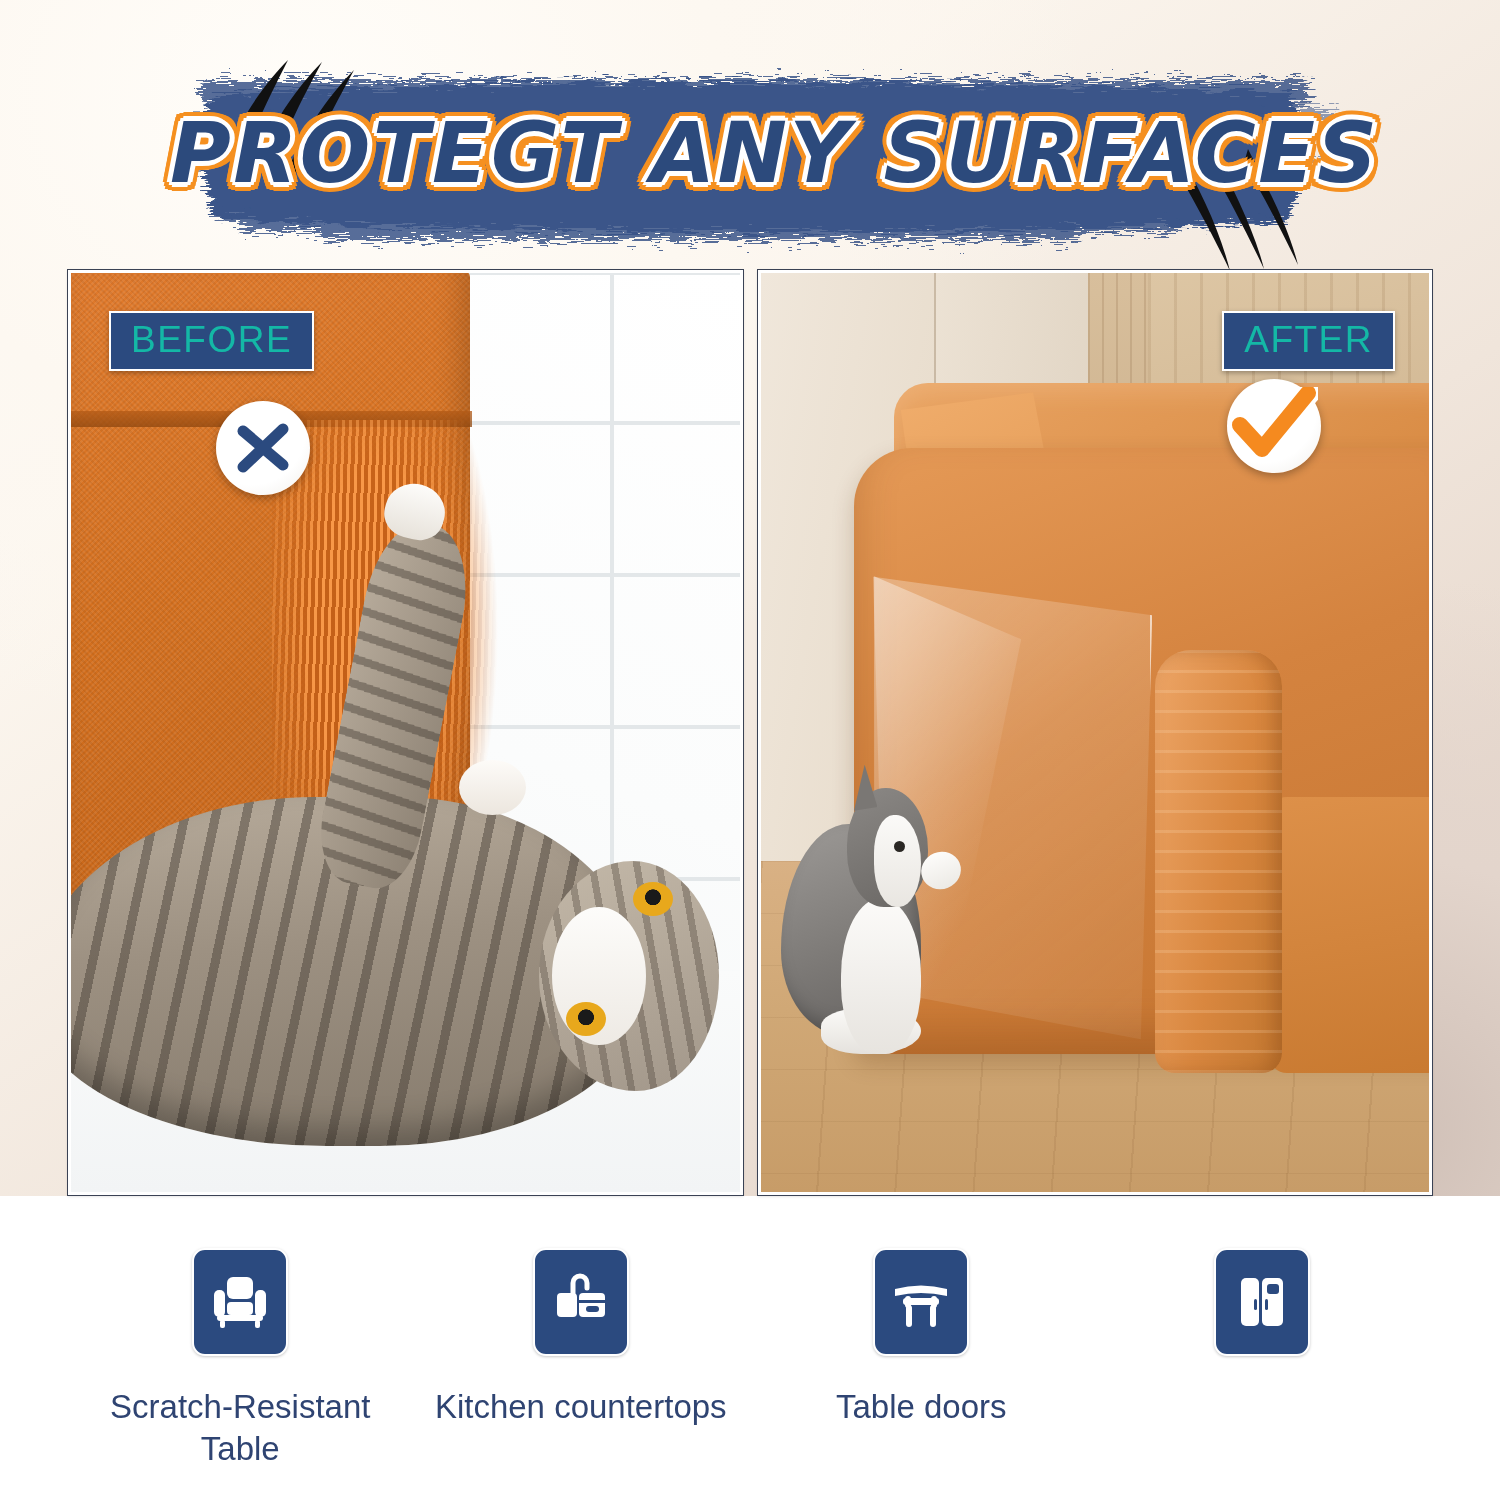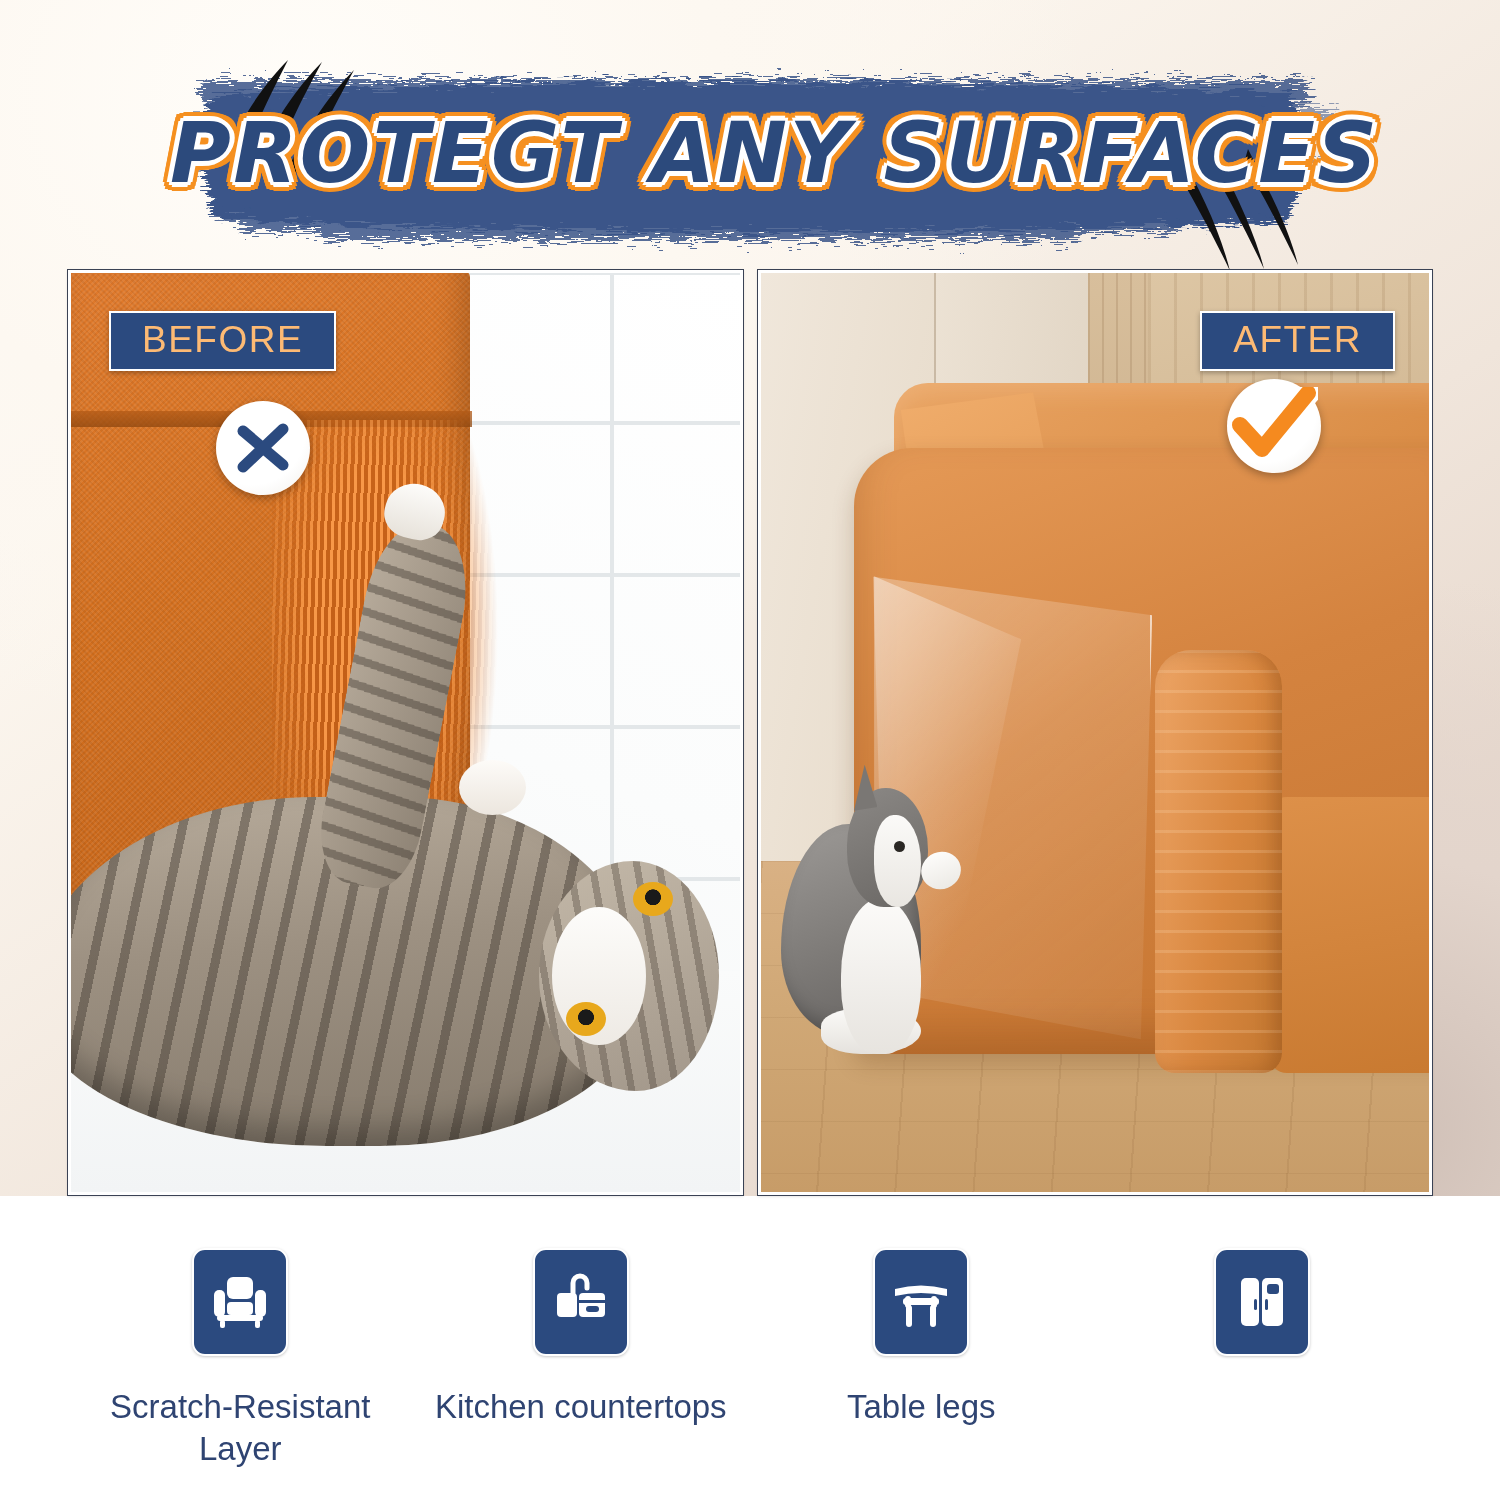--- a/index.html
+++ b/index.html
@@ -279,24 +279,24 @@
     position:absolute; left:9%; bottom:15%; width:15%; height:5%;
     border-radius:40% 50% 50% 40%;
     background:linear-gradient(#fbfaf8,#e5e2dd);
   }
 
   
   .badge{
     position:absolute;
     background:#2b4a7f;
     border:2px solid #ffffff;
-    color:#fdba74;
+    color:#14b8a6;
     font-size:37px;
     letter-spacing:1.5px;
-    padding:7px 31px 9px;
+    padding:7px 20px 9px;
     line-height:1.08;
     box-shadow:0 2px 5px rgba(0,0,0,.3);
     white-space:nowrap;
   }
   .badge-before{ left:38px; top:38px; }
   .badge-after{ right:34px; top:38px;text-align:center; }
   .mark{
     position:absolute; width:94px; height:94px;
     border-radius:50%;
     background:radial-gradient(circle at 38% 32%, #ffffff 0 62%, #f0eeea 100%);
@@ -465,21 +465,21 @@
         <svg width="62" height="62" viewBox="0 0 62 62" fill="#ffffff">
           <rect x="18" y="6" width="26" height="22" rx="6"></rect>
           <rect x="18" y="31" width="26" height="13" rx="4"></rect>
           <rect x="5" y="19" width="11" height="27" rx="5"></rect>
           <rect x="46" y="19" width="11" height="27" rx="5"></rect>
           <rect x="8" y="44" width="46" height="6" rx="3"></rect>
           <rect x="11" y="49" width="5" height="8" rx="2"></rect>
           <rect x="46" y="49" width="5" height="8" rx="2"></rect>
         </svg>
       </div>
-      <div class="feat-label">Scratch-Resistant Layer</div>
+      <div class="feat-label">Scratch-Resistant Table</div>
     </div>
 
     <div class="feature">
       <div class="feat-icon">
         <svg width="62" height="62" viewBox="0 0 62 62">
           <path d="M23,22 L23,12 a7,7 0 0 1 14,0 l0,5" stroke="#ffffff" stroke-width="5" fill="none" stroke-linecap="round"></path>
           <rect x="7" y="22" width="20" height="24" rx="4" fill="#ffffff"></rect>
           <rect x="29" y="22" width="26" height="24" rx="4" fill="#ffffff"></rect>
           <rect x="29" y="29" width="26" height="3" fill="#2b4a7f"></rect>
           <rect x="36" y="35" width="13" height="6" rx="3" fill="#2b4a7f"></rect>
@@ -492,21 +492,21 @@
       <div class="feat-icon">
         <svg width="62" height="62" viewBox="0 0 62 62" fill="#ffffff">
           <path d="M5,18 q26,-7 52,0 l0,7 q-26,-6 -52,0 Z"></path>
           <rect x="13" y="27" width="36" height="7" rx="3"></rect>
           <rect x="15" y="25" width="6" height="12" rx="3"></rect>
           <rect x="41" y="25" width="6" height="12" rx="3"></rect>
           <rect x="16" y="34" width="6" height="22" rx="3"></rect>
           <rect x="40" y="34" width="6" height="22" rx="3"></rect>
         </svg>
       </div>
-      <div class="feat-label">Table legs</div>
+      <div class="feat-label">Table doors</div>
     </div>
 
     <div class="feature">
       <div class="feat-icon">
         <svg width="62" height="62" viewBox="0 0 62 62">
           <rect x="10" y="7" width="18" height="48" rx="5" fill="#ffffff"></rect>
           <rect x="31" y="7" width="21" height="48" rx="5" fill="#ffffff"></rect>
           <rect x="23" y="28" width="3" height="11" rx="1.5" fill="#2b4a7f"></rect>
           <rect x="34" y="28" width="3" height="11" rx="1.5" fill="#2b4a7f"></rect>
           <rect x="36" y="13" width="12" height="10" rx="3" fill="#2b4a7f"></rect>

